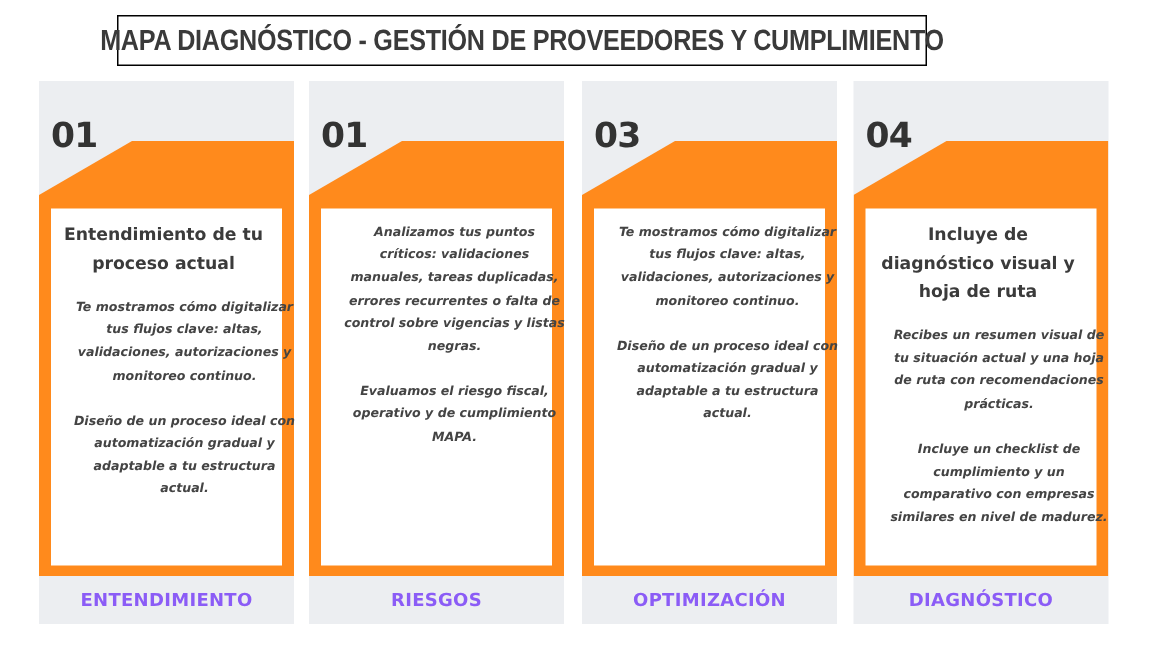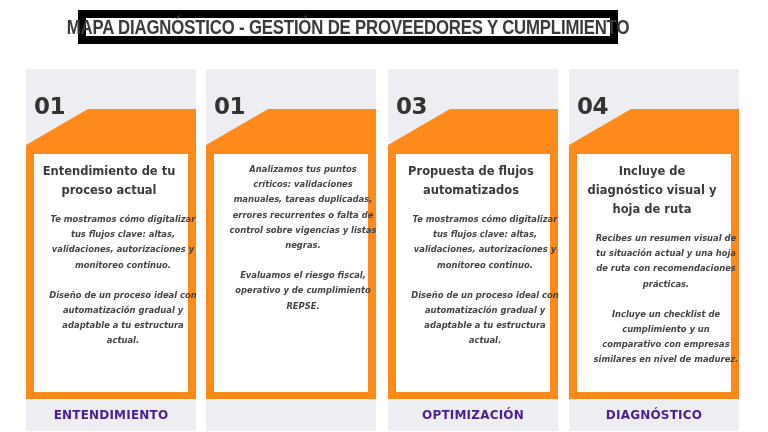--- a/index.html
+++ b/index.html
@@ -1,33 +1,33 @@
 <!DOCTYPE html>
 <html><head>
 <meta charset="utf-8">
 <style>
   html, body { margin:0; padding:0; }
   body { width:768px; height:432px; background:#ffffff; position:relative; overflow:hidden;
          font-family:"DejaVu Sans", sans-serif; }
   .title-box { position:absolute; left:78px; top:10px; width:540px; height:34px;
-               border:8px solid #000000; box-sizing:border-box; display:flex; align-items:center; justify-content:center; }
+               border:1px solid #000000; box-sizing:border-box; display:flex; align-items:center; justify-content:center; }
   .title-box span { font-family:"Liberation Sans", sans-serif; font-weight:bold; font-size:19.5px; color:#3a3a3a;
                     transform:scaleX(0.86); white-space:nowrap; letter-spacing:-0.2px; }
-  .col { position:absolute; top:69px; width:170px; height:362px; }
+  .col { position:absolute; top:54px; width:170px; height:362px; }
   .col .bg { position:absolute; left:0; top:0; width:170px; height:362px; background:#eceef1; }
   .col .orange { position:absolute; left:0; top:40px; width:170px; height:290px; background:#ff8a1c;
                  clip-path: polygon(100% 0, 100% 100%, 0 100%, 0 36px, 62px 0); }
   .col .num { position:absolute; left:8px; top:24px; font-family:"DejaVu Sans", sans-serif; font-weight:bold;
               font-size:23px; color:#333; letter-spacing:-0.5px; }
   .col .card { position:absolute; left:8px; top:85px; width:154px; height:238px; background:#ffffff;
                display:flex; flex-direction:column; align-items:center; text-align:center; box-sizing:border-box; padding:8px 8px 0 4px; }
   .col .card .head { font-weight:bold; font-size:11.5px; line-height:19px; color:#3b3b3b; margin-bottom:12px; }
   .col .card .para { font-style:italic; font-weight:bold; font-size:8.4px; line-height:15.2px; color:#444; margin-bottom:15px;margin-left:28px; }
   .col .label { position:absolute; left:0; top:330px; width:170px; height:32px; display:flex; align-items:center; justify-content:center;
-                font-weight:bold; font-size:12px; color:#4c1d95; letter-spacing:0.2px; }
+                font-weight:bold; font-size:12px; color:#8b5cf6; letter-spacing:0.2px; }
 </style>
 </head>
 <body>
 
 <div class="title-box">
   <span>MAPA DIAGNÓSTICO - GESTIÓN DE PROVEEDORES Y CUMPLIMIENTO</span>
 </div>
 
 <div class="col" style="left:26px;">
   <div class="bg"></div>
@@ -40,30 +40,30 @@
   </div>
   <div class="label">ENTENDIMIENTO</div>
 </div>
 
 <div class="col" style="left:206px;">
   <div class="bg"></div>
   <div class="orange"></div>
   <div class="num">01</div>
   <div class="card">
     <div class="para" style="width:148px;">Analizamos tus puntos críticos: validaciones manuales, tareas duplicadas, errores recurrentes o falta de control sobre vigencias y listas negras.</div>
-    <div class="para" style="width:150px;">Evaluamos el riesgo fiscal, operativo y de cumplimiento REPSE.</div>
+    <div class="para" style="width:150px;">Evaluamos el riesgo fiscal, operativo y de cumplimiento MAPA.</div>
   </div>
+  <div class="label">RIESGOS</div>
 </div>
 
 <div class="col" style="left:388px;">
   <div class="bg"></div>
   <div class="orange"></div>
   <div class="num">03</div>
   <div class="card">
-    <div class="head" style="width:140px;">Propuesta de flujos automatizados</div>
     <div class="para" style="width:146px;">Te mostramos cómo digitalizar tus flujos clave: altas, validaciones, autorizaciones y monitoreo continuo.</div>
     <div class="para" style="width:150px;">Diseño de un proceso ideal con automatización gradual y adaptable a tu estructura actual.</div>
   </div>
   <div class="label">OPTIMIZACIÓN</div>
 </div>
 
 <div class="col" style="left:569px;">
   <div class="bg"></div>
   <div class="orange"></div>
   <div class="num">04</div>

